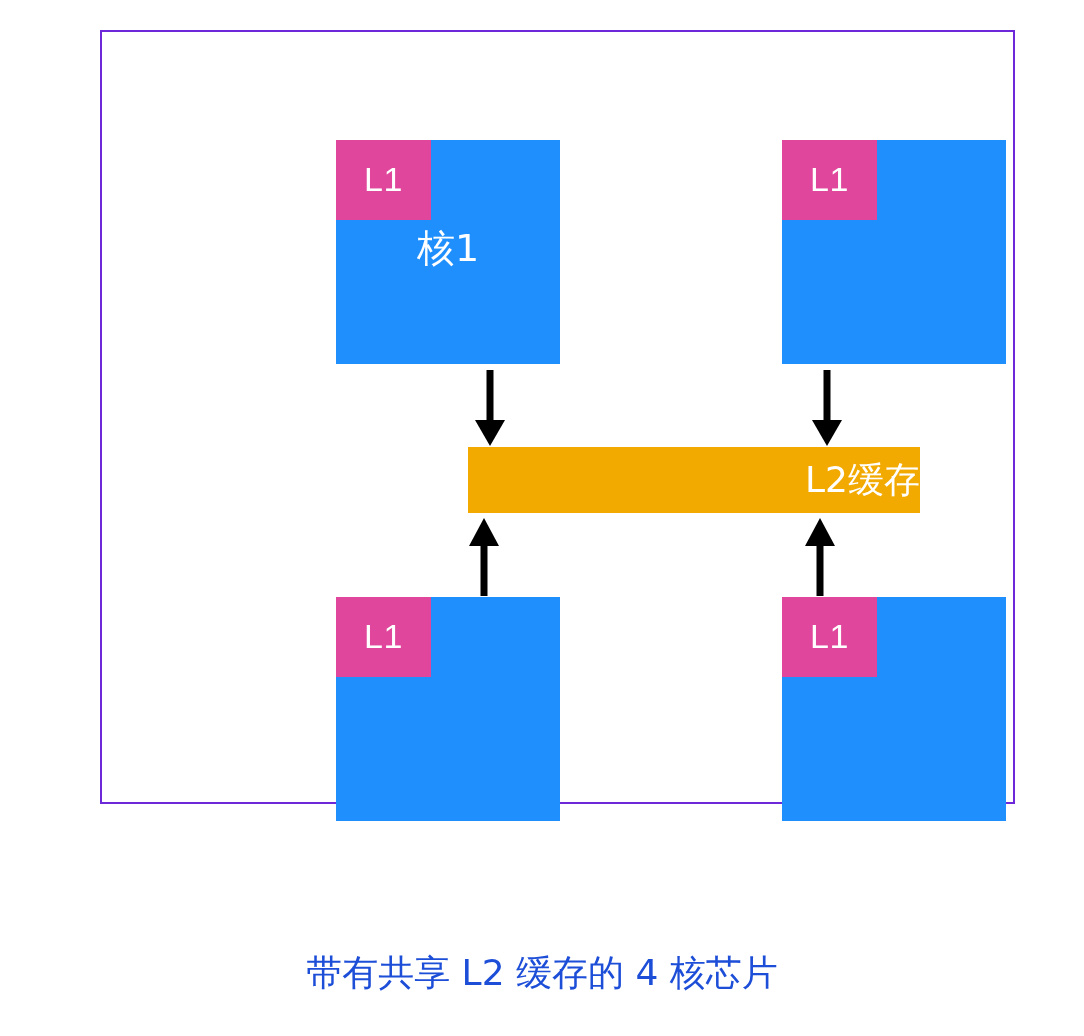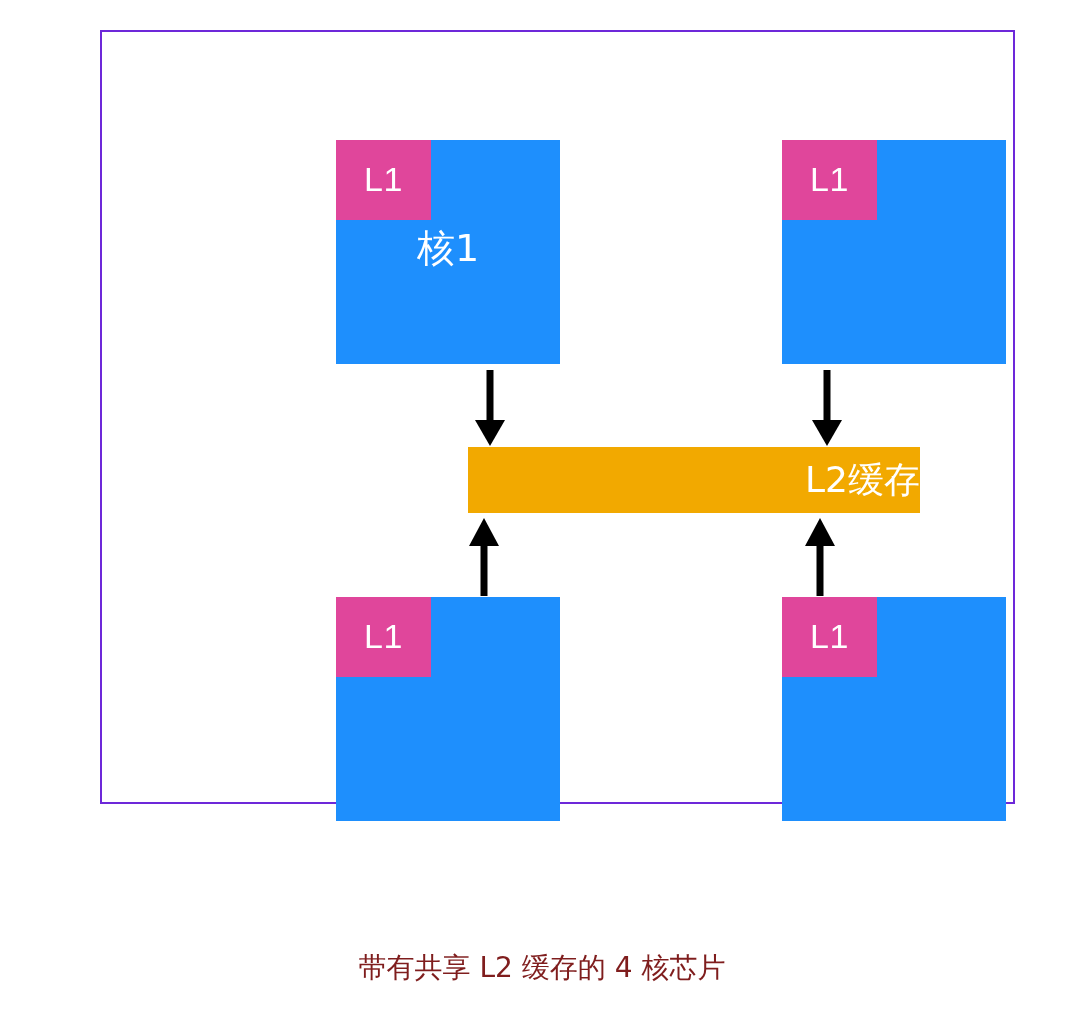--- a/index.html
+++ b/index.html
@@ -115,22 +115,22 @@
   #arrow-core3-to-l2 { left: 362px; top: 486px; height: 78px; }
   #arrow-core4-to-l2 { left: 698px; top: 486px; height: 78px; }
 
   
   #figure-caption {
     position: absolute;
     left: 0;
     top: 950px;
     width: 1084px;
     text-align: center;
-    color: #7f1d1d;
-    font-size: 28px;
+    color: #1d4ed8;
+    font-size: 36px;
     font-weight: 400;
     line-height: 1.3;
     font-family: "DejaVu Sans", "Liberation Sans", sans-serif;
   }
 </style>
 </head>
 <body>
 
 <div id="figure-root">
 

